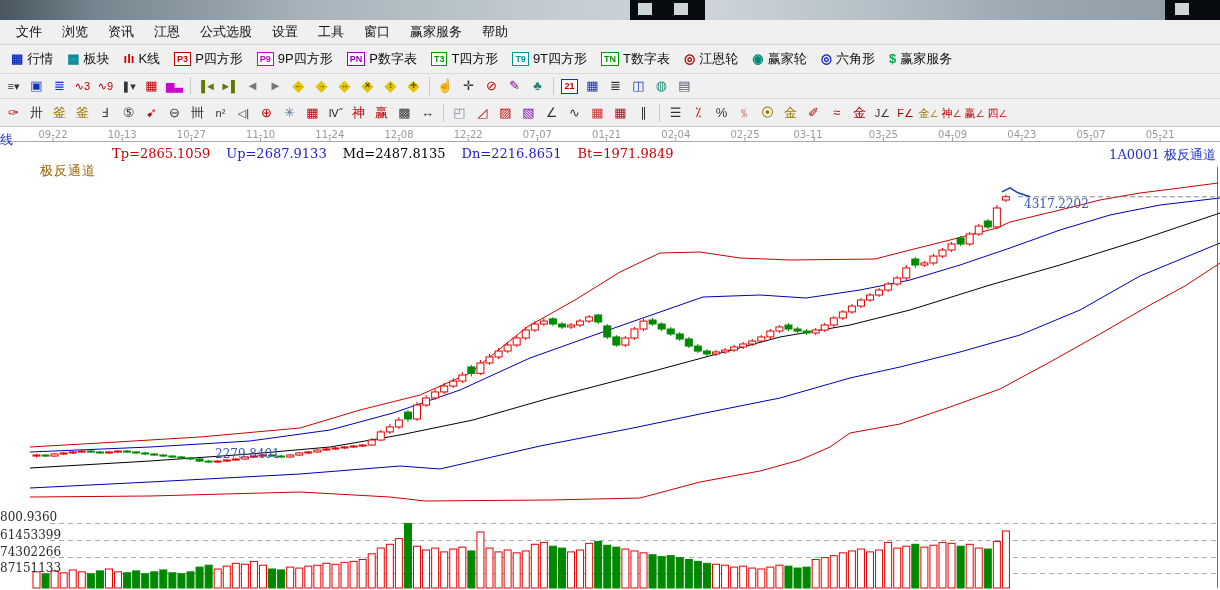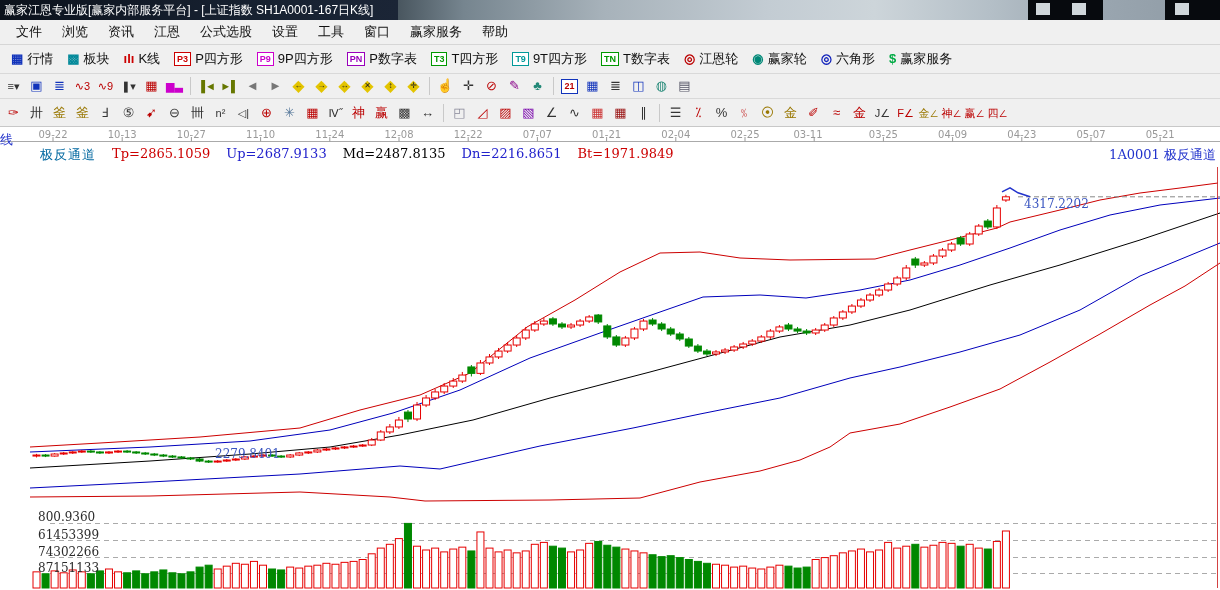--- a/index.html
+++ b/index.html
@@ -39,32 +39,31 @@
   .tbsep { width:1px; height:18px; background:#c9c9c9; margin:0 4px; }
   
   .chart-area { position:relative; width:1220px; height:463px; background:#fff; }
   .chart-area svg { position:absolute; left:0; top:0; }
   .left-tab { position:absolute; left:0px; top:4px; color:#2233cc; font-size:13px;
     font-family:"DejaVu Serif", serif; }
   .date-label { position:absolute; top:2px; transform:translateX(-50%); color:#999;
     font-size:10px; font-family:"DejaVu Sans", sans-serif; white-space:nowrap; }
   .indicator-row { position:absolute; left:40px; top:19px; display:flex; gap:16px;
     font-size:13px; font-family:"DejaVu Serif", serif; white-space:nowrap; }
-  .ind-name { color:#0369a1; letter-spacing:1px; }
+  .ind-name { color:#a16207; letter-spacing:1px;margin-top:16px; }
   .symbol-corner { position:absolute; right:4px; top:19px; color:#2233cc; font-size:13px;
     font-family:"DejaVu Serif", serif; }
   .anno { position:absolute; color:#3a55c0; font-size:12px; font-family:"DejaVu Serif", serif; }
   .vol-label { position:absolute; left:0; width:46px; text-align:right; color:#2b2b2b;
-    font-size:12px; font-family:"DejaVu Serif", serif; white-space:nowrap;margin-left:38px; }
+    font-size:12px; font-family:"DejaVu Serif", serif; white-space:nowrap; }
 </style>
 </head>
 <body>
 
 <div class="titlebar">
-  <div class="title-left">赢家江恩专业版[赢家内部服务平台] - [上证指数  SH1A0001-167日K线]</div>
   <div class="title-photo">
     <div class="photo-block" style="left:630px;width:75px;">
       <span class="sq" style="left:8px;"></span>
         <span class="sq" style="left:44px;"></span>
     </div>
     <div class="photo-block" style="right:0;width:55px;">
       <span class="sq" style="left:10px;"></span>
     </div>
   </div>
 </div>

